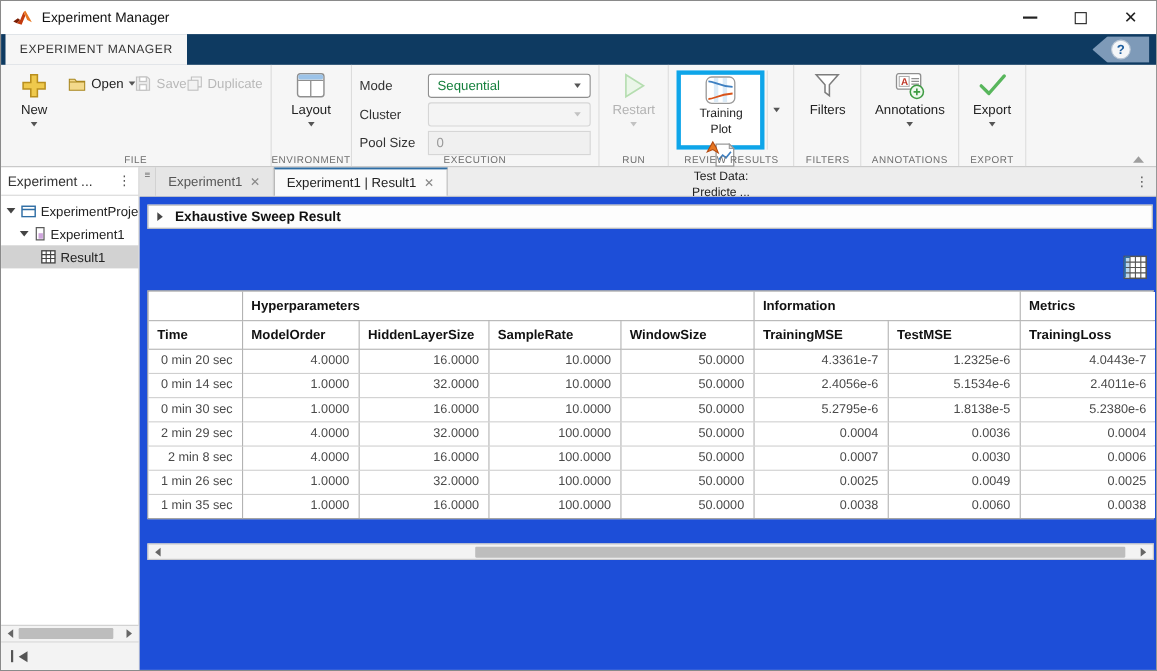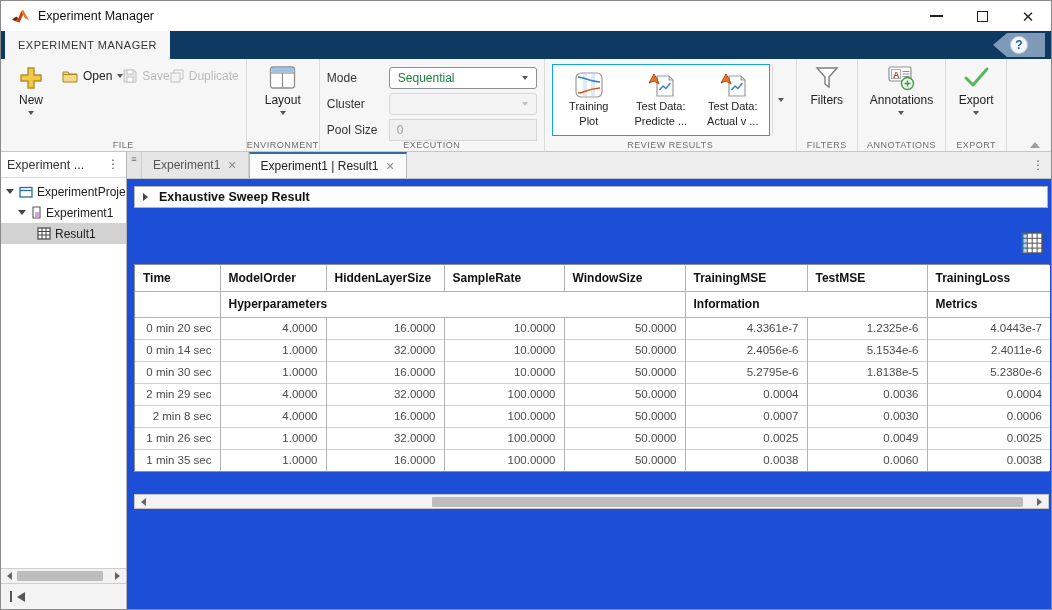--- a/index.html
+++ b/index.html
@@ -31,21 +31,21 @@
   .bigbtn.disabled { color:#b3b3b3; }
   .caret-down { width:0; height:0; border:3.5px solid transparent; border-top:4.5px solid #555; margin-top:2px; }
   .caret-down.pale { border-top-color:#c2c2c2; }
   .minicol { display:flex; flex-direction:row; justify-content:space-between; margin-left:8px; padding:2px 0; }
   .minibtn { display:flex; align-items:center; gap:5px; font-size:12px; color:#222; height:20px; }
   .minibtn.disabled { color:#b9b9b9; }
   .exec-grid { display:grid; grid-template-columns:54px 148px; column-gap:8px; row-gap:4px; align-items:center; font-size:12px; color:#333; padding-top:3px; }
   .combo { height:22px; border:1px solid #8f8f8f; border-radius:3px; background:#fff; display:flex; align-items:center; justify-content:space-between; padding:0 8px; font-size:12px; color:#15803d; }
   .combo.disabled { border-color:#d6d6d6; background:#f4f4f4; color:#b5b5b5; }
   .txt-input { height:22px; border:1px solid #d6d6d6; background:#f0f0f0; color:#9a9a9a; font-size:12px; display:flex; align-items:center; padding:0 7px; }
-  .gallery { border:1px solid #0ea5e9; background:#fff; display:flex; align-items:center; }
+  .gallery { border:4px solid #0ea5e9; background:#fff; display:flex; align-items:flex-start;flex-direction:column; }
   .gal-btn { width:72px; display:flex; flex-direction:column; align-items:center; justify-content:center; gap:1px; font-size:11px; color:#222; text-align:center; line-height:1.25; }
   .gal-strip { width:17px; border-left:1px solid #dcdcdc; display:flex; align-items:center; justify-content:center; margin-left:2px; }
   .ribbon-collapse { position:absolute; right:11px; bottom:3px; width:0; height:0; border:5px solid transparent; border-bottom:6px solid #9e9e9e; }
 
   
   .bodyrow { display:flex; height:457px; }
   .sidebar { width:126px; background:#fff; border-right:1px solid #b5b5b5; display:flex; flex-direction:column; }
   .sb-header { height:26px; border-bottom:1px solid #d8d8d8; display:flex; align-items:center; padding:0 6px; font-size:12.5px; color:#333; }
   .kebab { margin-left:auto; color:#555; font-size:12px; letter-spacing:0; line-height:.55; text-align:center; width:14px; }
   .tree { padding-top:3px; }
@@ -187,20 +187,30 @@
           <span class="caret-down pale"></span>
         </div>
         <span>Pool Size</span>
         <div class="txt-input">
           <span>0</span>
         </div>
       </div>
       <div class="rsec-label">EXECUTION</div>
     </div>
 
+    <div class="rsec">
+      <div class="bigbtn disabled">
+        <svg width="26" height="26" viewBox="0 0 26 26">
+          <path d="M6 3 L22 13 L6 23 z" fill="#eaf6e8" stroke="#b5ddb0" stroke-width="1.5"></path>
+        </svg>
+        <span>Restart</span>
+        <span class="caret-down pale"></span>
+      </div>
+      <div class="rsec-label">RUN</div>
+    </div>
 
     <div class="rsec">
       <div class="gallery">
         <div class="gal-btn">
           <svg width="30" height="28" viewBox="0 0 30 28">
             <rect x="2" y="2" width="26" height="24" rx="5" fill="#fff" stroke="#9a9a9a" stroke-width="1.2"></rect>
             <rect x="9" y="3" width="4" height="22" fill="#dcebf7"></rect>
             <rect x="17" y="3" width="4" height="22" fill="#dcebf7"></rect>
             <path d="M4 6 C10 6 12 10 26 11" fill="none" stroke="#3d7fc1" stroke-width="1.6"></path>
             <path d="M4 22 C10 22 12 18 26 17" fill="none" stroke="#d95319" stroke-width="1.6"></path>
@@ -363,35 +373,35 @@
                 <col style="width: 106px;">
                 <col style="width: 118px;">
                 <col style="width: 120px;">
                 <col style="width: 121px;">
                 <col style="width: 122px;">
                 <col style="width: 120px;">
                 <col style="width: 123px;">
               </colgroup>
             <thead id="thead">
                 <tr>
+                  <th colspan="1"></th>
+                  <th colspan="4">Hyperparameters</th>
+                  <th colspan="2">Information</th>
+                  <th colspan="1">Metrics</th>
+                </tr>
+                <tr>
                   <th>Time</th>
                   <th>ModelOrder</th>
                   <th>HiddenLayerSize</th>
                   <th>SampleRate</th>
                   <th>WindowSize</th>
                   <th>TrainingMSE</th>
                   <th>TestMSE</th>
                   <th>TrainingLoss</th>
                 </tr>
-                <tr>
-                  <th colspan="1"></th>
-                  <th colspan="4">Hyperparameters</th>
-                  <th colspan="2">Information</th>
-                  <th colspan="1">Metrics</th>
-                </tr>
               </thead>
             <tbody id="tbody">
                 <tr>
                   <td>
                     <div class="cellwrap">0 min 20 sec</div>
                   </td>
                   <td>
                     <div class="cellwrap">4.0000</div>
                   </td>
                   <td>

